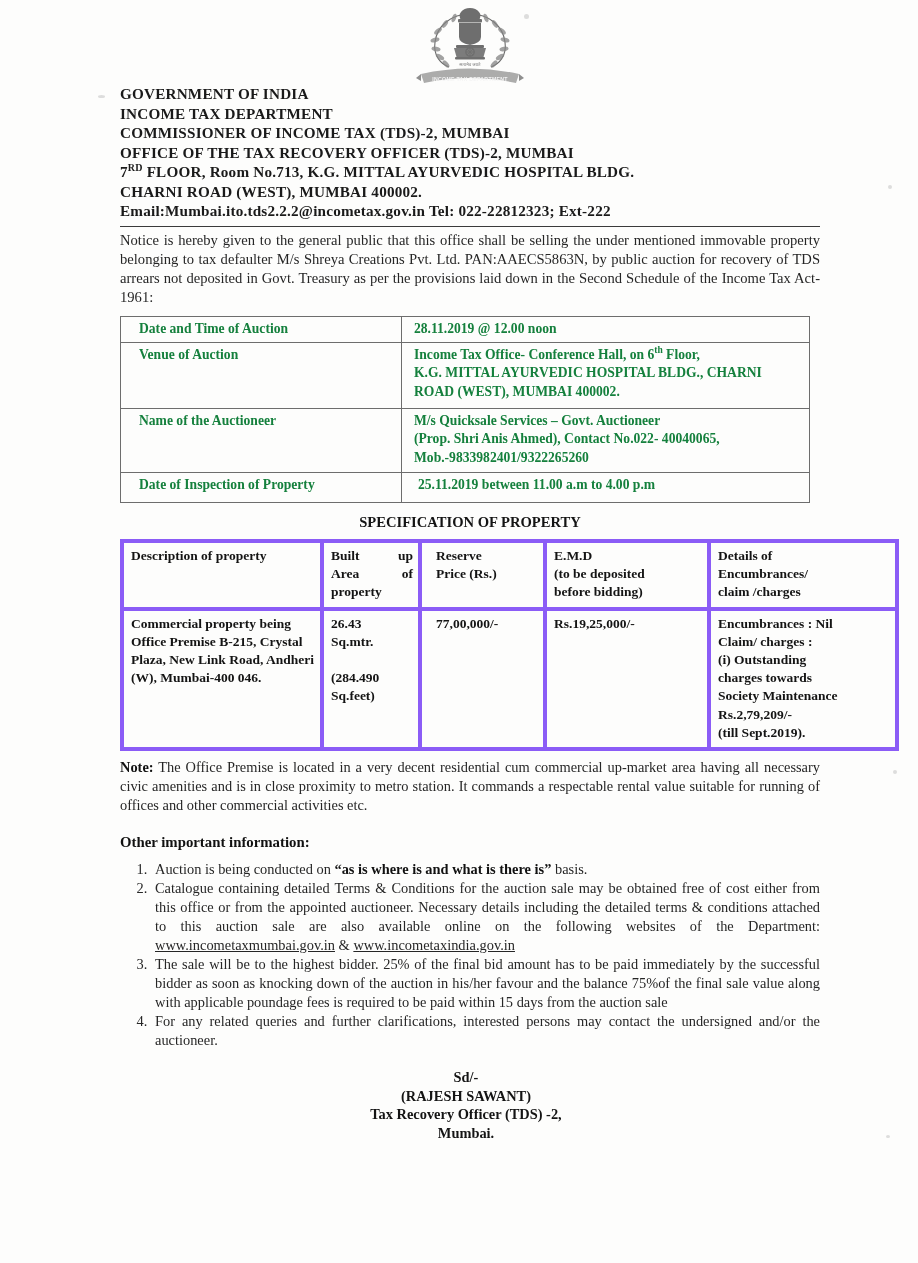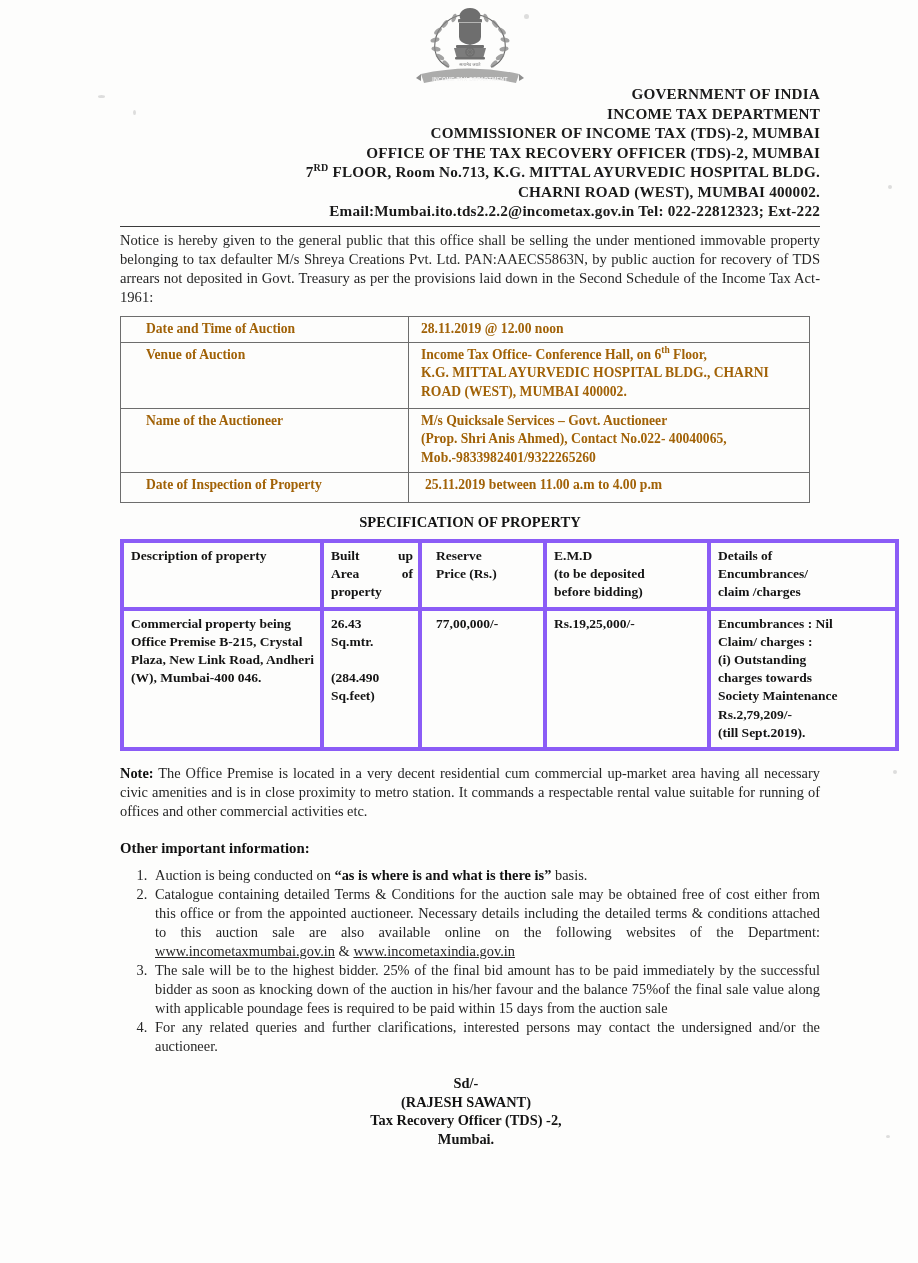--- a/index.html
+++ b/index.html
@@ -37,21 +37,21 @@
     padding-top: 4px;
   }
   .emblem {
     width: 118px;
     height: 80px;
     opacity: .82;
   }
 
   
   .hdr {
-    text-align: right;
+    text-align: left;
     font-family: "Liberation Serif", "DejaVu Serif", serif;
     font-weight: bold;
     font-size: 15.2px;
     letter-spacing: .2px;
     line-height: 19.5px;
     color: #1a1a1a;
   }
   .hdr sup {
     font-size: 10px;
     vertical-align: super;
@@ -88,26 +88,26 @@
     border-collapse: collapse;
     table-layout: fixed;
   }
   .tbl1 {
     width: 690px;
     margin-top: 9px;
   }
   .tbl1 td {
     border: 1px solid #6d6d6d;
     vertical-align: top;
-    padding: 3px 6px 4px 25px;
+    padding: 3px 6px 4px 18px;
     font-size: 13.6px;
     line-height: 18.4px;
     font-weight: bold;
     font-family: "Liberation Serif", "DejaVu Serif", serif;
-    color: #a16207;
+    color: #15803d;
   }
   .tbl1 td.lbl { width: 256px; }
   .tbl1 td sup { font-size: 9.5px; vertical-align: super; line-height: 0; }
   .row-h1 { height: 22px; }
   .row-h2 { height: 66px; }
   .row-h3 { height: 64px; }
   .row-h4 { height: 30px; }
   .pad-val { padding-left: 12px !important; }
 
   .spec-title {
@@ -144,21 +144,21 @@
     text-align: justify;
     text-align-last: justify;
   }
   .bodyrow td { height: 126px; }
 
   
   .note {
     font-size: 14.4px;
     line-height: 19px;
     text-align: justify;
-    margin-top: 13px;
+    margin-top: 7px;
     color: #262626;
   }
   .note b { color: #111; }
 
   .other-hd {
     font-weight: bold;
     font-size: 14.8px;
     margin-top: 19px;
     color: #111;
   }

